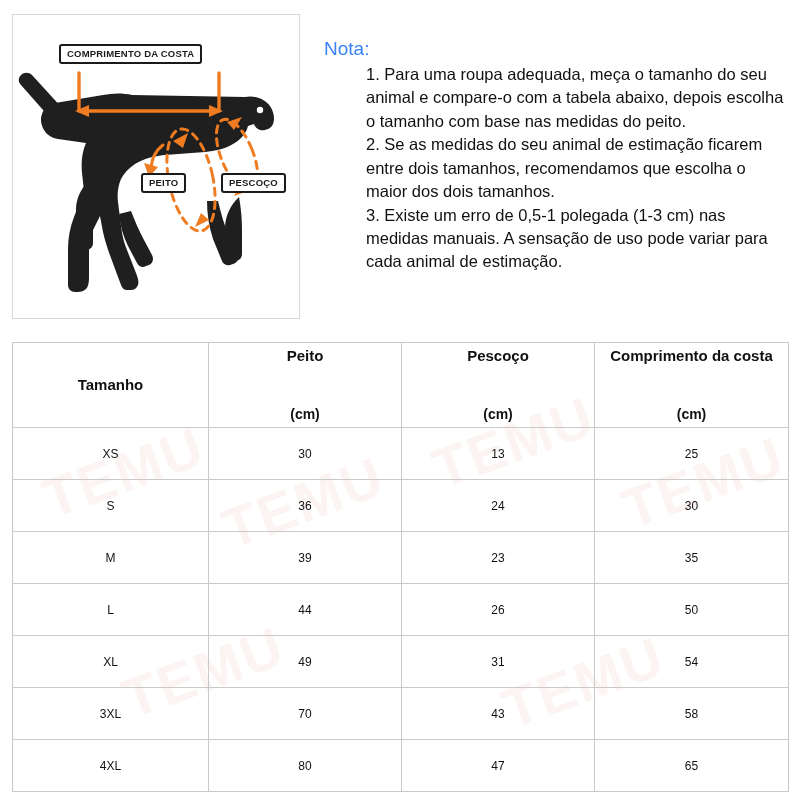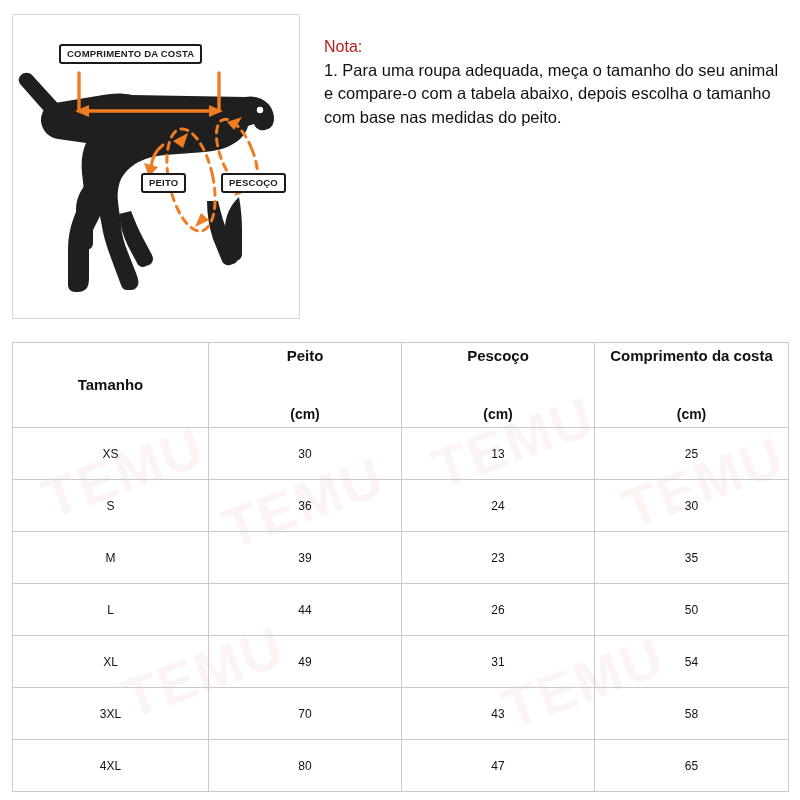--- a/index.html
+++ b/index.html
@@ -69,25 +69,26 @@
   .note {
     flex: 1 1 auto;
     padding-left: 24px;
     padding-top: 22px;
     box-sizing: border-box;
   }
   .note-line {
     font-size: 16.5px;
     line-height: 1.42;
     color: #111111;
+    margin-left: 42px;
   }
   .note-title {
-    font-size: 16px;
+    font-size: 19px;
     line-height: 1.42;
-    color: #b91c1c;
+    color: #3b82f6;
   }
 
   
   .table-wrap {
     position: absolute;
     left: 12px;
     top: 342px;
     width: 776px;
   }
   table.size-table {
@@ -288,20 +289,22 @@
       </svg>
 
       <div class="label-chip chip-back">COMPRIMENTO DA COSTA</div>
       <div class="label-chip chip-chest">PEITO</div>
       <div class="label-chip chip-neck">PESCOÇO</div>
     </div>
 
     <div class="note">
       <div class="note-title">Nota:</div>
       <div class="note-line">1. Para uma roupa adequada, meça o tamanho do seu animal e compare-o com a tabela abaixo, depois escolha o tamanho com base nas medidas do peito.</div>
+      <div class="note-line">2. Se as medidas do seu animal de estimação ficarem entre dois tamanhos, recomendamos que escolha o maior dos dois tamanhos.</div>
+      <div class="note-line">3. Existe um erro de 0,5-1 polegada (1-3 cm) nas medidas manuais. A sensação de uso pode variar para cada animal de estimação.</div>
     </div>
   </div>
 
   <div class="table-wrap">
     <table class="size-table">
       <colgroup>
         <col class="col-0">
           <col class="col-1">
           <col class="col-2">
           <col class="col-3">

